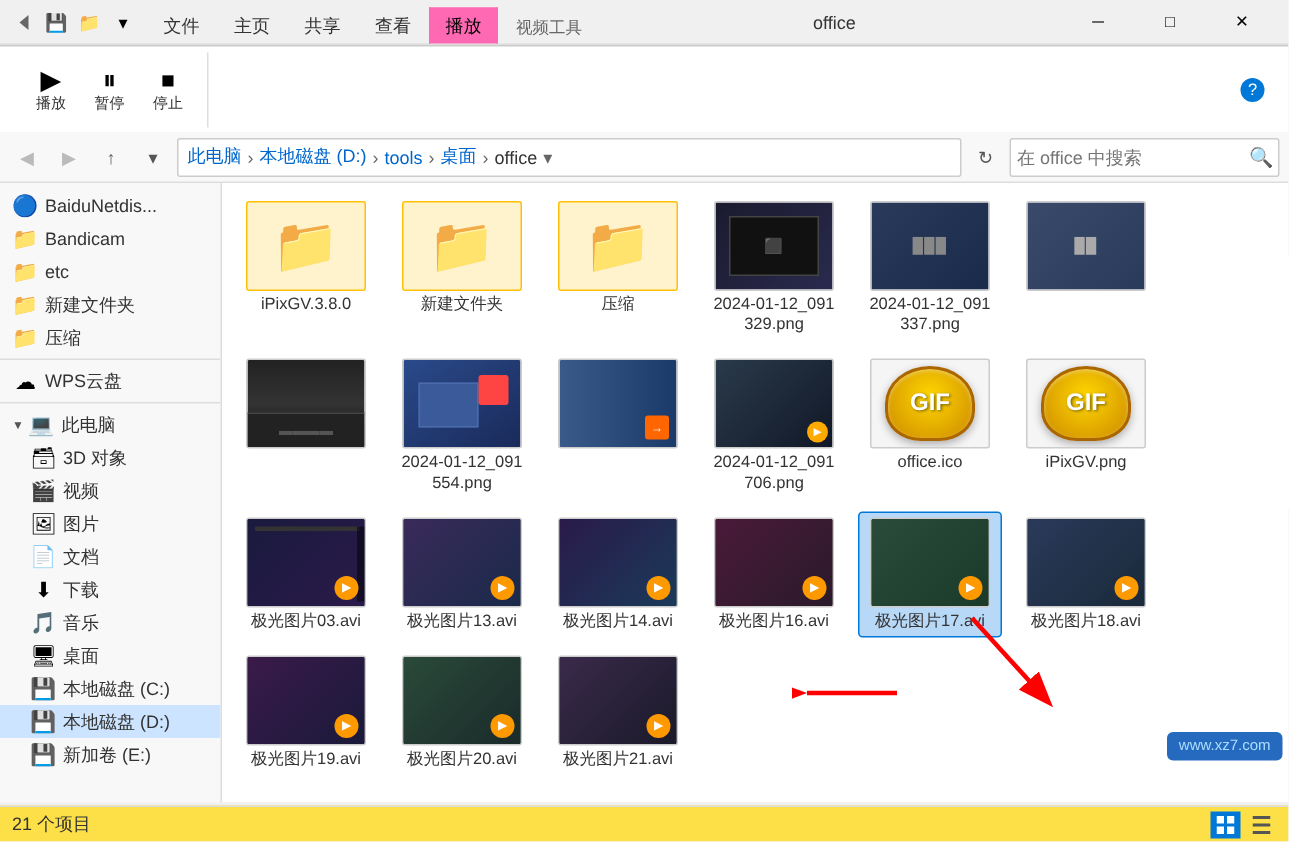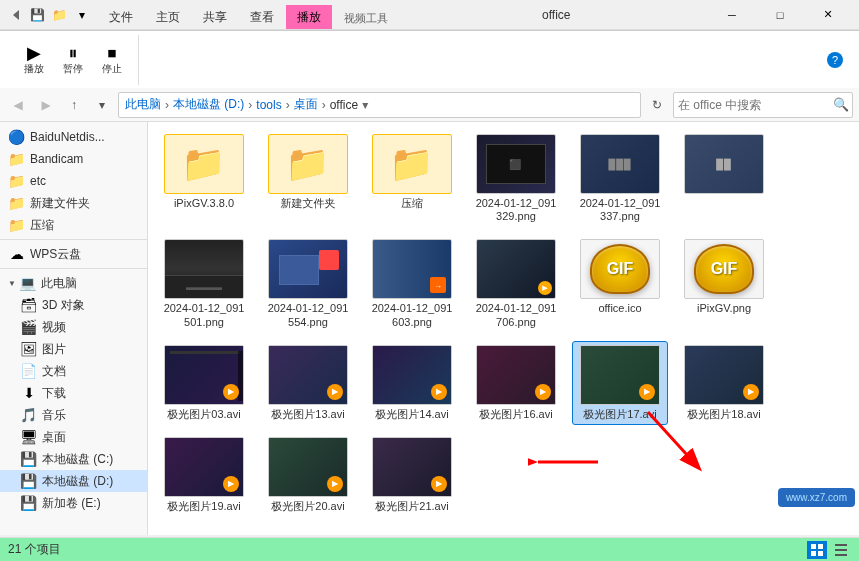--- a/index.html
+++ b/index.html
@@ -98,21 +98,21 @@
     .play-icon {
       position: absolute; bottom: 4px; right: 4px;
       width: 16px; height: 16px; background: #f90; border-radius: 50%;
       display: flex; align-items: center; justify-content: center;
       font-size: 8px; color: white;
     }
 
     
     .statusbar {
       position: absolute; bottom: 0; left: 0; right: 0; height: 24px;
-      background: #86efac; border-top: 1px solid #ddd;
+      background: #fde047; border-top: 1px solid #ddd;
       display: flex; align-items: center; padding: 0 8px; font-size: 12px; color: #333;
       gap: 24px;
     }
 
     
     .gif-icon {
       width: 60px; height: 50px;
       background: radial-gradient(circle at 50% 40%, #ffd700, #cc8800);
       border-radius: 50% 50% 40% 40%;
       display: flex; align-items: center; justify-content: center;
@@ -338,40 +338,38 @@
           </div>
         </div>
 
         <div class="file-item">
           <div class="thumb" style="background:#111; overflow:hidden;">
             <div style="width:100%;height:100%;background:linear-gradient(to bottom,#222,#333,#111);display:flex;align-items:flex-end;">
               <div style="width:100%;height:40%;background:#222;border-top:1px solid #444;display:flex;align-items:center;justify-content:center;font-size:9px;color:#555;">
               ▬▬▬▬</div>
             </div>
           </div>
-          <div class="file-name">2024-01-12_091 501.png</div>
         </div>
 
         <div class="file-item">
           <div class="thumb" style="background:#1a3a6a; overflow:hidden;">
             <div style="width:100%;height:100%;background:linear-gradient(to bottom right,#2a4a8a,#1a2a5a);">
               <div style="position:absolute;top:15px;left:10px;width:40px;height:30px;background:#3a5a9a;border:1px solid #4a6aaa;"></div>
               <div style="position:absolute;top:10px;right:8px;width:20px;height:20px;background:#ff4444;border-radius:2px;"></div>
             </div>
           </div>
           <div class="file-name">2024-01-12_091 554.png</div>
         </div>
 
         <div class="file-item">
           <div class="thumb" style="background:#2a4a7a; overflow:hidden; position:relative;">
             <div style="width:100%;height:100%;background:linear-gradient(to right,#3a5a8a,#1a3a6a);">
               <div style="position:absolute;bottom:5px;right:5px;width:16px;height:16px;background:#ff6600;border-radius:2px;display:flex;align-items:center;justify-content:center;font-size:8px;color:white;">→</div>
             </div>
           </div>
-          <div class="file-name">2024-01-12_091 603.png</div>
         </div>
 
         <div class="file-item">
           <div class="thumb" style="background:#1a2a3a; overflow:hidden; position:relative;">
             <div style="width:100%;height:100%;background:linear-gradient(135deg,#2a3a4a,#111827);">
               <div style="position:absolute;bottom:3px;right:3px;width:14px;height:14px;background:#ffaa00;border-radius:50%;display:flex;align-items:center;justify-content:center;font-size:7px;color:white;">▶</div>
             </div>
           </div>
           <div class="file-name">2024-01-12_091 706.png</div>
         </div>

